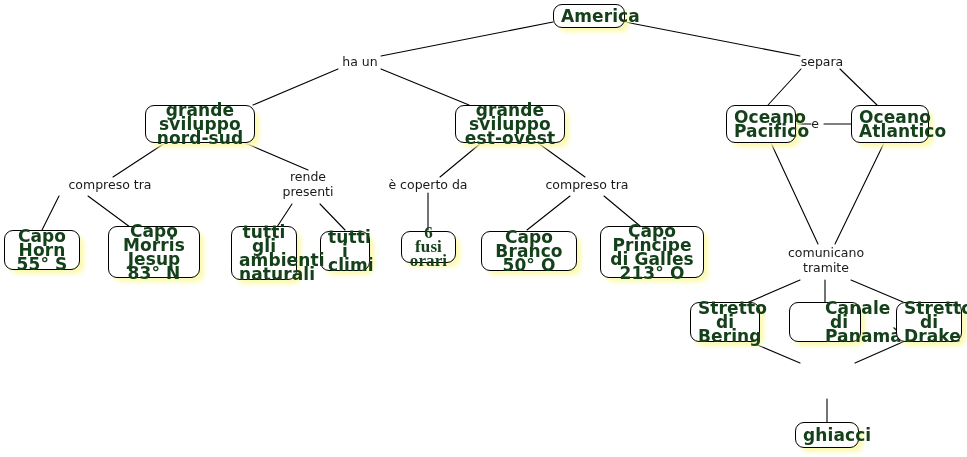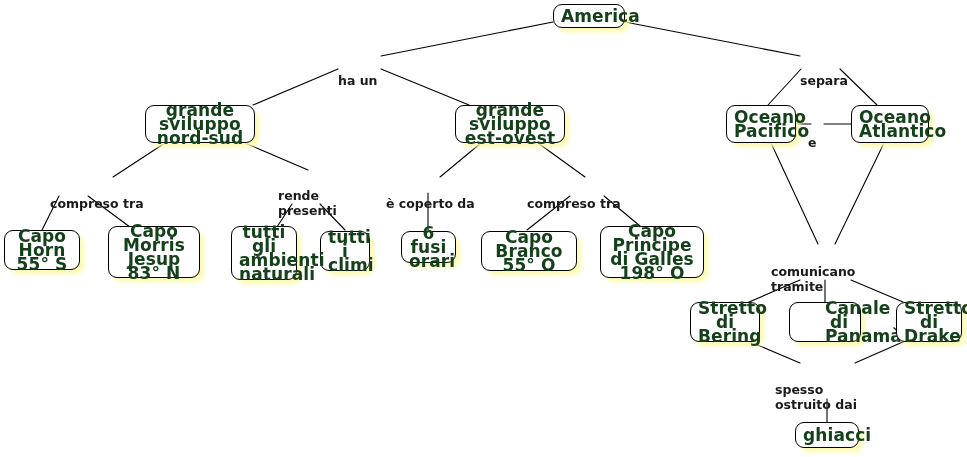--- a/index.html
+++ b/index.html
@@ -45,28 +45,27 @@
     padding: 2px 7px;
     z-index: 3;
   }
   .node span {
     display: block;
     width: 100%;
   }
   .link-label {
     position: absolute;
     color: #1a1a1a;
-    font-weight: bold;
+    font-weight: normal;
     font-size: 12.5px;
     line-height: 14.5px;
-    text-align: left;
+    text-align: center;
     background: transparent;
     white-space: nowrap;
     z-index: 2;
-    margin-top: 19px;
   }
   .link-label span {
     display: block;
   }
 </style>
 </head>
 <body>
 
 <div id="canvas">
 
@@ -183,39 +182,39 @@
   </div>
 
   <div class="node" style="left:231px; top:226px; width:66px; height:54px;">
     <span>
       <span>tutti gli</span>
       <span>ambienti</span>
       <span>naturali</span>
     </span>
   </div>
 
-  <div class="node" style="left:401px; top:231px; width:55px; height:32px;">
+  <div class="node" style="left:401px; top:231px; width:55px; height:32px;font-family:Liberation Serif, serif;">
     <span>
       <span>6 fusi</span>
       <span>orari</span>
     </span>
   </div>
 
   <div class="node" style="left:481px; top:231px; width:96px; height:40px;align-items:center;">
     <span>
       <span>Capo Branco</span>
-      <span>55° O</span>
+      <span>50° O</span>
     </span>
   </div>
 
   <div class="node" style="left:600px; top:226px; width:104px; height:52px;">
     <span>
       <span>Capo Principe</span>
       <span>di Galles</span>
-      <span>198° O</span>
+      <span>213° O</span>
     </span>
   </div>
 
   <div class="node" style="left:690px; top:302px; width:70px; height:40px;">
     <span>
       <span>Stretto</span>
       <span>di Bering</span>
     </span>
   </div>
 
@@ -264,18 +263,14 @@
 
   <div class="link-label" style="left:527px; top:178px; width:120px;">
     <span>compreso tra</span>
   </div>
 
   <div class="link-label" style="left:771px; top:246px; width:110px;">
     <span>comunicano</span>
     <span>tramite</span>
   </div>
 
-  <div class="link-label" style="left:775px; top:364px; width:106px;">
-    <span>spesso</span>
-    <span>ostruito dai</span>
-  </div>
 
 </div>
 
 </body></html>

